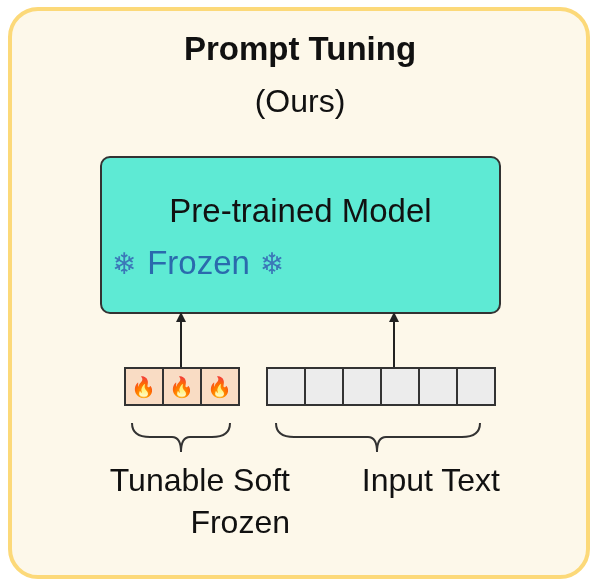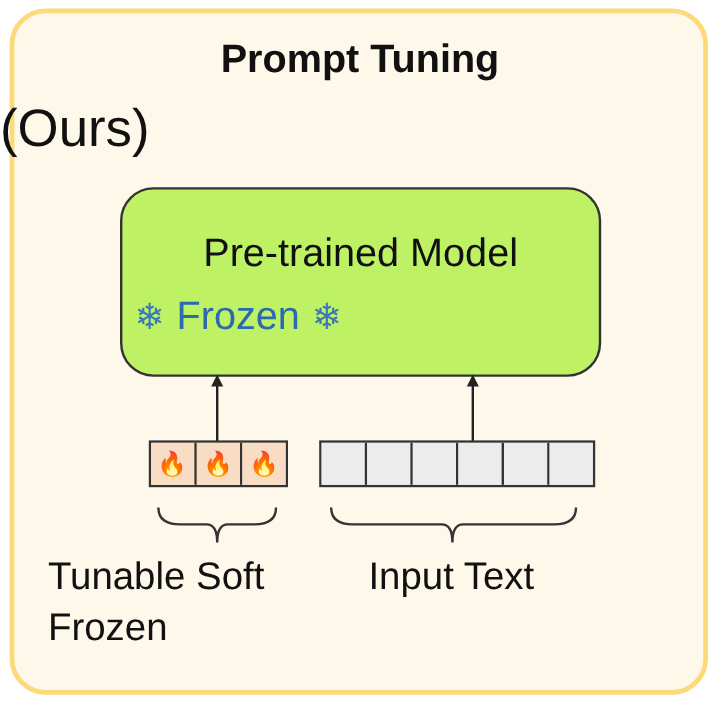--- a/index.html
+++ b/index.html
@@ -1,32 +1,32 @@
 <!DOCTYPE html>
 <html><head>
 <meta charset="utf-8">
 <style>
   html,body{margin:0;padding:0;background:#ffffff;}
   body{width:600px;height:584px;position:relative;overflow:hidden;font-family:"Liberation Sans","DejaVu Sans",sans-serif;}
   .outer{position:absolute;left:8px;top:7px;width:574px;height:564px;border:4px solid #fcd979;border-radius:30px;background:#fdf8ea;}
   .title{position:absolute;left:0;width:600px;text-align:center;top:30px;font-size:33px;font-weight:bold;color:#111;}
-  .subtitle{position:absolute;left:0;width:600px;text-align:left;top:83px;font-size:44px;color:#111;}
-  .model{position:absolute;left:100px;top:156px;width:397px;height:154px;border:2px solid #333;border-radius:28px;background:#bef264;}
+  .subtitle{position:absolute;left:0;width:600px;text-align:center;top:83px;font-size:32px;color:#111;}
+  .model{position:absolute;left:100px;top:156px;width:397px;height:154px;border:2px solid #333;border-radius:10px;background:#5eead4;}
   .model-name{position:absolute;left:0;width:100%;top:34px;text-align:center;font-size:33px;color:#111;}
   .frozen{position:absolute;left:0;width:100%;top:86px;text-align:left;font-size:33px;color:#2a6aad;}
   .frozen .snow{font-family:"DejaVu Sans",sans-serif;font-size:30px;color:#3b78b8;margin:0 10px;}
   .arrow{position:absolute;width:2px;background:#222;}
   .arrowhead{position:absolute;width:0;height:0;border-left:5px solid transparent;border-right:5px solid transparent;border-bottom:10px solid #222;}
   .cells{position:absolute;display:flex;border:2px solid #333;}
   .cell{width:36px;height:35px;border-right:2px solid #333;display:flex;align-items:center;justify-content:center;font-size:20px;}
   .cell:last-child{border-right:none;}
   .prompt .cell{background:#f9dcc4;}
   .input .cell{background:#ececec;}
   .brace{position:absolute;}
-  .label{position:absolute;text-align:left;font-size:32px;color:#111;line-height:42px;}
+  .label{position:absolute;text-align:right;font-size:32px;color:#111;line-height:42px;}
 </style>
 </head>
 <body>
 
 <div class="outer"></div>
 
 <div class="title">Prompt Tuning</div>
 <div class="subtitle">(Ours)</div>
 
 <div class="model">
@@ -60,13 +60,13 @@
   <path d="M4 3 Q4 17 22 17 L44 17 Q53 17 53 32 Q53 17 62 17 L84 17 Q102 17 102 3" fill="none" stroke="#333" stroke-width="2"></path>
 </svg>
 <svg class="brace" style="left:272px;top:420px;" width="212" height="36" viewBox="0 0 212 36">
   <path d="M4 3 Q4 17 22 17 L96 17 Q105 17 105 32 Q105 17 114 17 L190 17 Q208 17 208 3" fill="none" stroke="#333" stroke-width="2"></path>
 </svg>
 
 <div class="label" style="left:40px;width:250px;top:459px;">
   <div>Tunable Soft</div>
   <div>Frozen</div>
 </div>
-<div class="label" style="left:307px;width:210px;top:459px;">Input Text</div>
+<div class="label" style="left:290px;width:210px;top:459px;">Input Text</div>
 
 </body></html>

